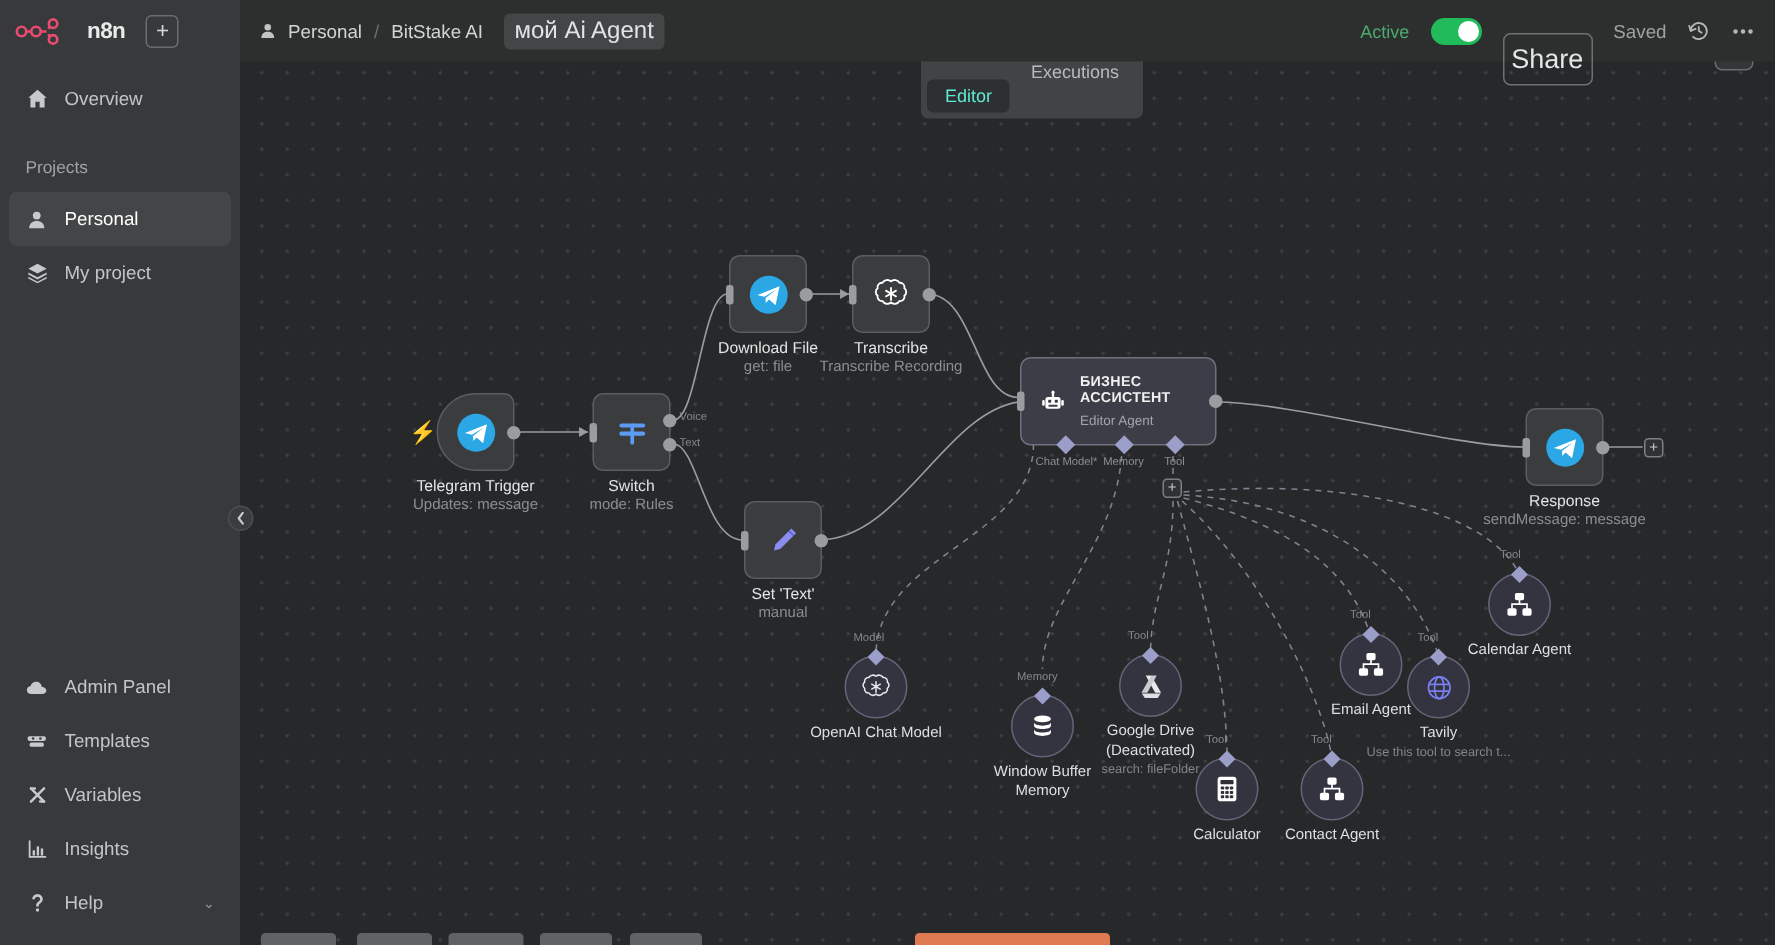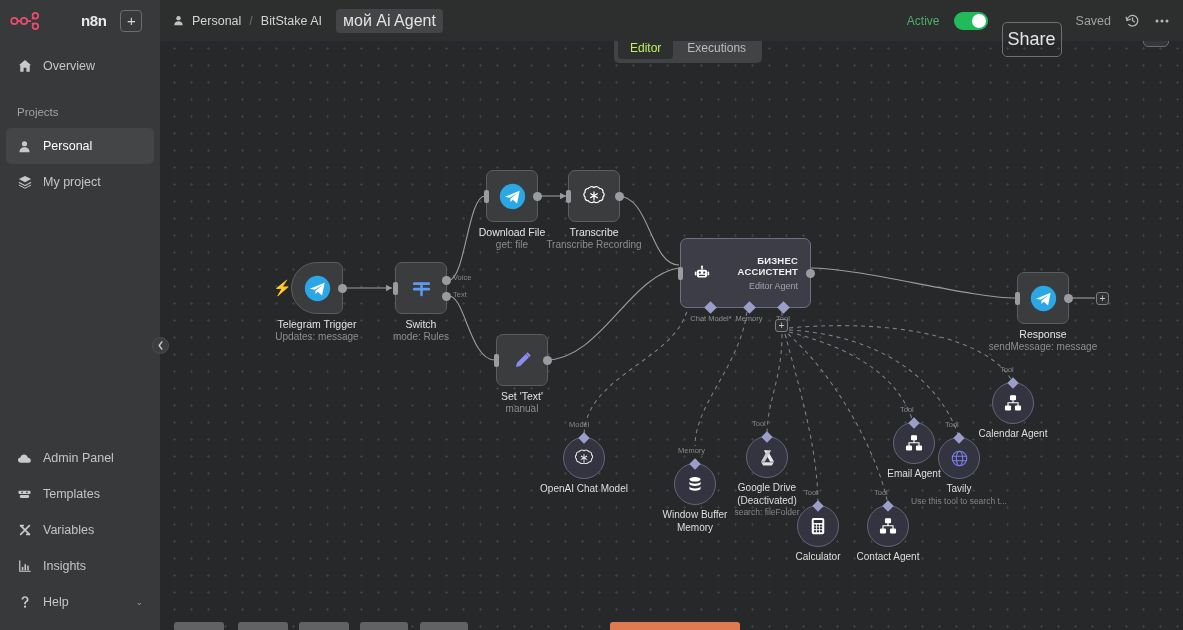--- a/index.html
+++ b/index.html
@@ -20,21 +20,21 @@
     display: flex; flex-direction: column;
     z-index: 40;
   }
   .sb-top {
     height: 41px; display: flex; align-items: center;
     padding: 0 10px; gap: 8px;
   }
   .logo-wrap { display: flex; align-items: center; gap: 6px; }
   .logo-mark { width: 42px; height: 18px; display: block; }
   .logo-text {
-    color: #e9eaea; font-size: 15px; font-weight: 700; letter-spacing: -0.4px; margin-left: 23px;
+    color: #e9eaea; font-size: 15px; font-weight: 700; letter-spacing: -0.4px;
   }
   .new-btn {
     width: 22px; height: 22px; border: 1px solid #6b6e70; border-radius: 4px;
     color: #d5d6d7; display: flex; align-items: center; justify-content: center;
     font-size: 15px; line-height: 1; margin-left: 6px; cursor: pointer;
     background: transparent;
   }
   .sb-item {
     display: flex; align-items: center; gap: 11px;
     height: 36px; margin: 0 6px; padding: 0 11px;
@@ -105,21 +105,21 @@
 
   .tabs {
     position: absolute; left: 454px; top: 33px;
     background: #414344; border-radius: 5px; padding: 4px;
     display: flex; gap: 2px; z-index: 25;
   }
   .tab {
     font-size: 12px; color: #b9bbbd; padding: 4px 12px;
     border-radius: 4px; cursor: pointer;
   }
-  .tab.active { background: #2e2f30; color: #bef264; }
+  .tab.active { background: #2e2f30; color: #5eead4; margin-top: 16px; }
 
   
   .canvas {
     position: absolute; left: 0; top: 0; right: 0; bottom: 0;
     background-color: #272829;
     background-image: radial-gradient(circle, #3e4041 1px, transparent 1.1px);
     background-size: 17px 17px;
     background-position: 6px 6px;
     overflow: hidden;
   }
@@ -156,24 +156,24 @@
     background: #9a9da0; top: 50%; margin-top: -4.5px;
   }
   .port.out { right: -5px; }
   .port.in-rect {
     width: 5px; height: 13px; border-radius: 2px; left: -3px; margin-top: -6.5px;
     background: #9a9da0;
   }
 
   
   .agent-box {
-    width: 131px; height: 70px; border-radius: 7px;
+    width: 131px; height: 59px; border-radius: 7px;
     background: #3c3d46; border: 1px solid #6e7180;
     display: flex; align-items: center; gap: 9px;
-    padding: 0 12px; cursor: pointer; position: relative; text-align: right;
+    padding: 0 12px; cursor: pointer; position: relative;
   }
   .agent-txt { display: flex; flex-direction: column; }
   .agent-name { color: #f0f0f1; font-size: 9.5px; font-weight: 700; line-height: 11px; letter-spacing: .2px; }
   .agent-role { color: #a3a5ad; font-size: 9px; line-height: 12px; margin-top: 3px; }
   .agent-diamond {
     position: absolute; width: 9px; height: 9px; background: #9b9ec8;
     transform: rotate(45deg); bottom: -5px;
   }
   .agent-port-label {
     position: absolute; font-size: 7.5px; color: #8d9094; bottom: -16px;

